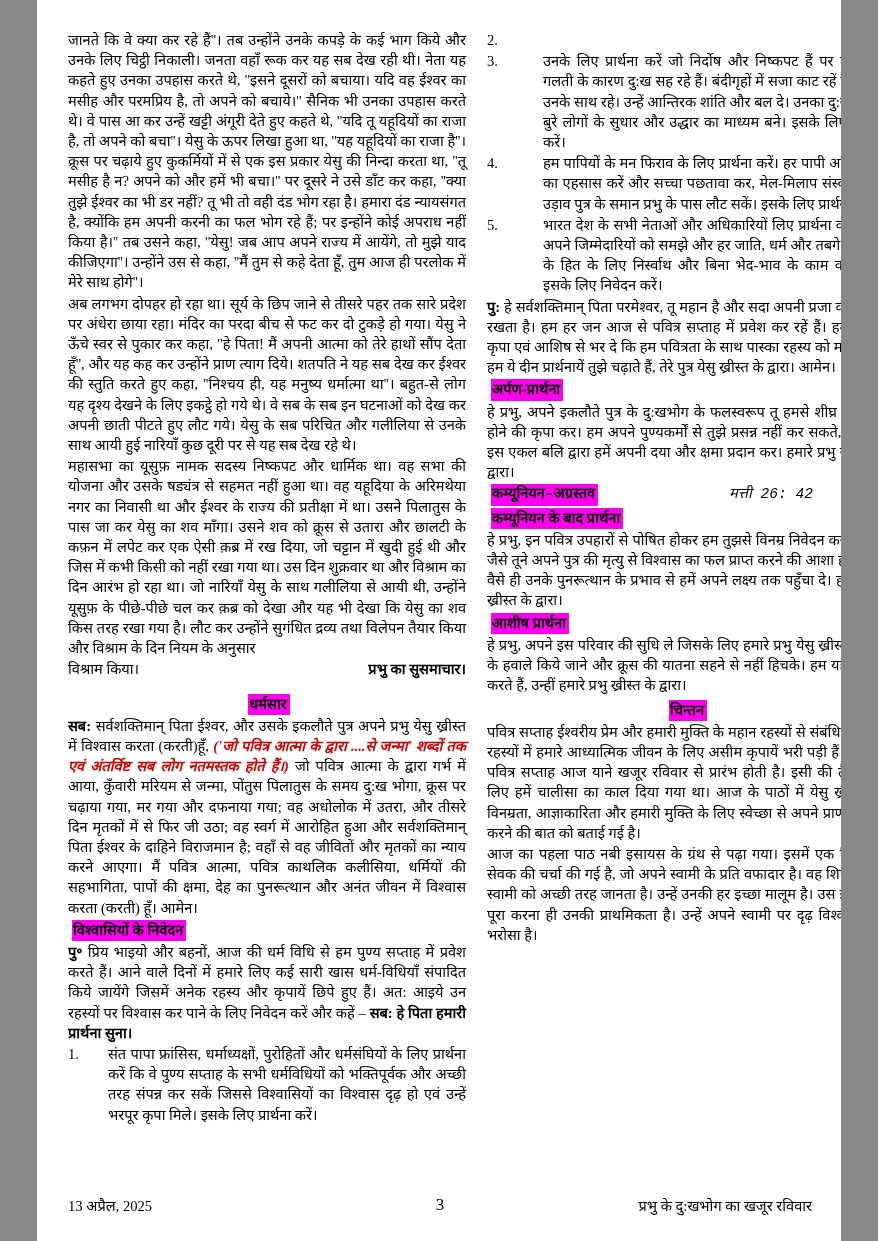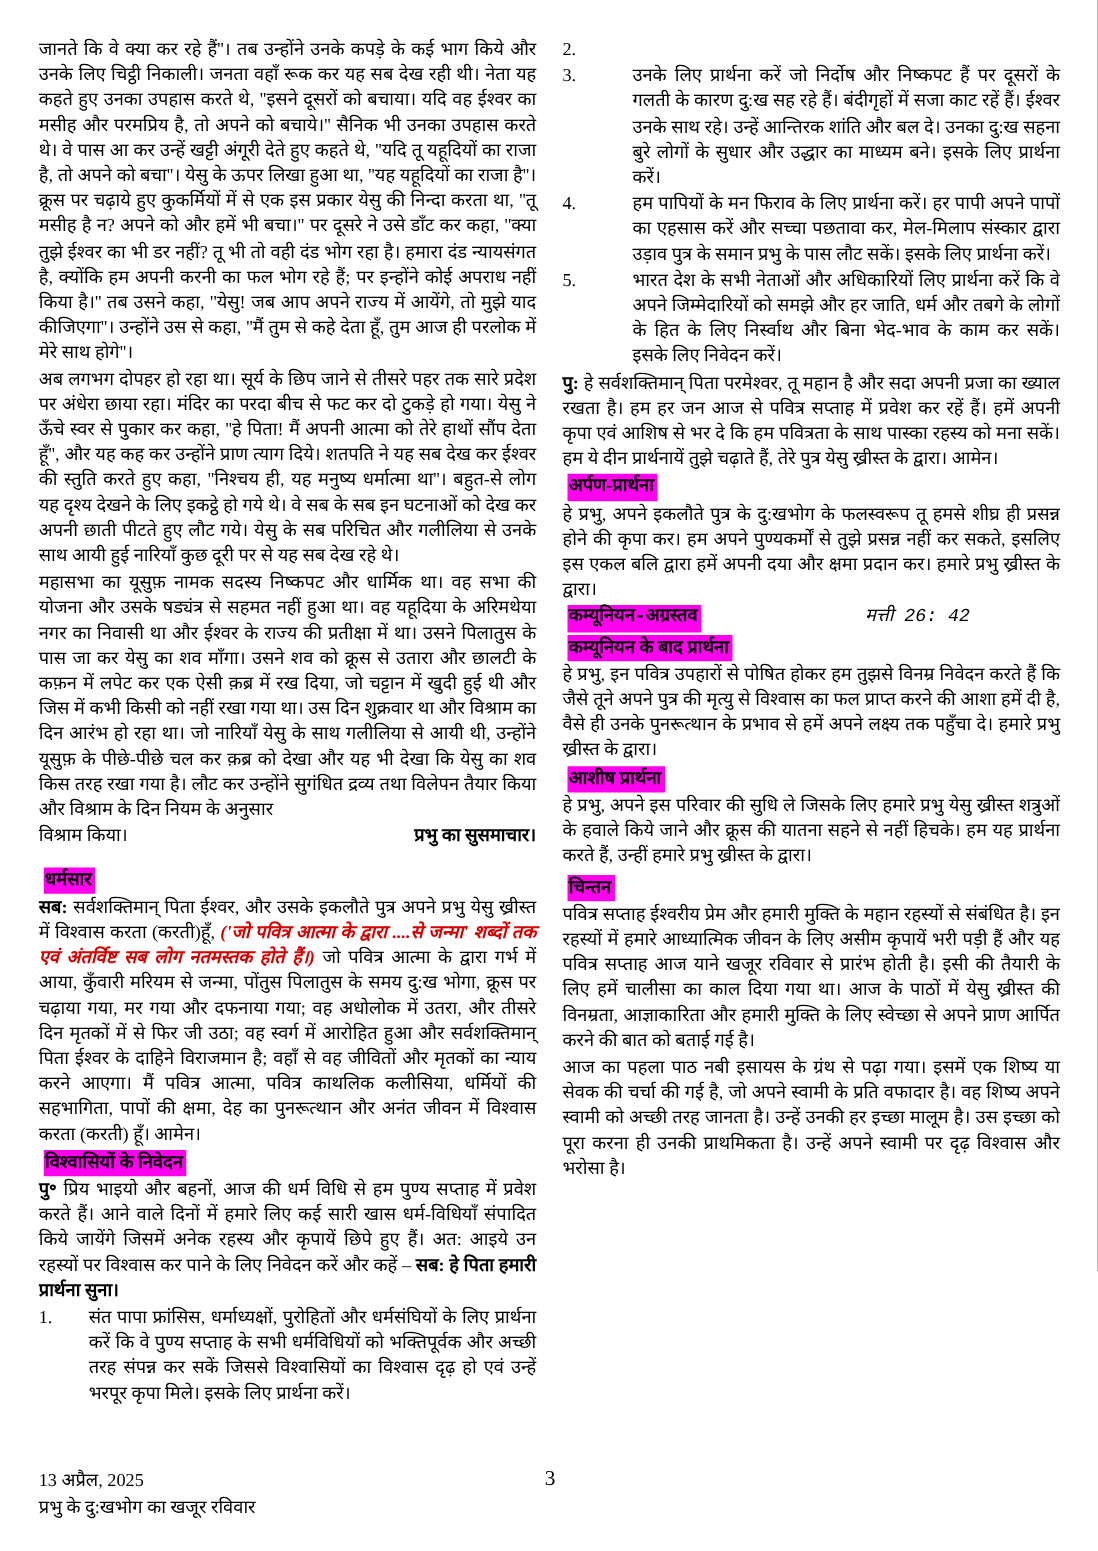--- a/index.html
+++ b/index.html
@@ -1,18 +1,18 @@
 <!DOCTYPE html>
 <html lang="hi" style="--hl: #FF00EE;"><head>
 <meta charset="utf-8">
 <style>
   html,body{margin:0;padding:0;background:#888;}
   .page{
     position:relative;
-    width:878px;height:1241px;
+    width:804px;height:1241px;
     background:#ffffff;
     font-family:"Liberation Serif","DejaVu Serif",serif;
     color:#000;
     overflow:hidden;
     margin:0 auto;
   }
   .columns{
     position:absolute;top:30px;left:31px;
     display:flex;gap:21px;
     width:818px;height:1150px;
@@ -25,35 +25,35 @@
     text-align:justify;
   }
   .col p{margin:0 0 1px 0;}
   b,.bold{font-weight:bold;}
   .hl{
     background:var(--hl,#FF00EE);
     font-weight:bold;
     padding:0 3px 1px 1px;
     display:inline-block;
   }
-  .center{text-align:left;}
+  .center{text-align:center;}
   .closing-row{display:flex;justify-content:space-between;align-items:baseline;margin:0 0 14px 0;}
   .gospel-end{font-weight:bold;}
   .rubric{font-style:italic;font-weight:bold;}
   .num-item{display:flex;margin:0 0 1px 0;}
   .num-item .num{flex:0 0 40px;}
   .col-right .num-item .num{flex:0 0 56px;}
   .num-item .itext{flex:1;text-align:justify;}
   .heading-row{display:flex;justify-content:space-between;align-items:baseline;font-family:Liberation Mono, monospace;}
   .scripture-ref{font-style:italic;padding-right:72px;}
   .section{margin:2px 0 1px 4px;}
   .footer{
     position:absolute;left:31px;right:29px;bottom:26px;
     font-size:14.6px;
-    display:flex;justify-content:space-between;align-items:baseline;flex-direction:column;
+    display:flex;justify-content:space-between;align-items:baseline;
   }
   .footer .page-num{
     position:absolute;left:50%;transform:translateX(-50%);
     font-size:17px;
   }
   .reflection-heading{margin-top:4px;}
 </style>
 </head>
 <body>
 

